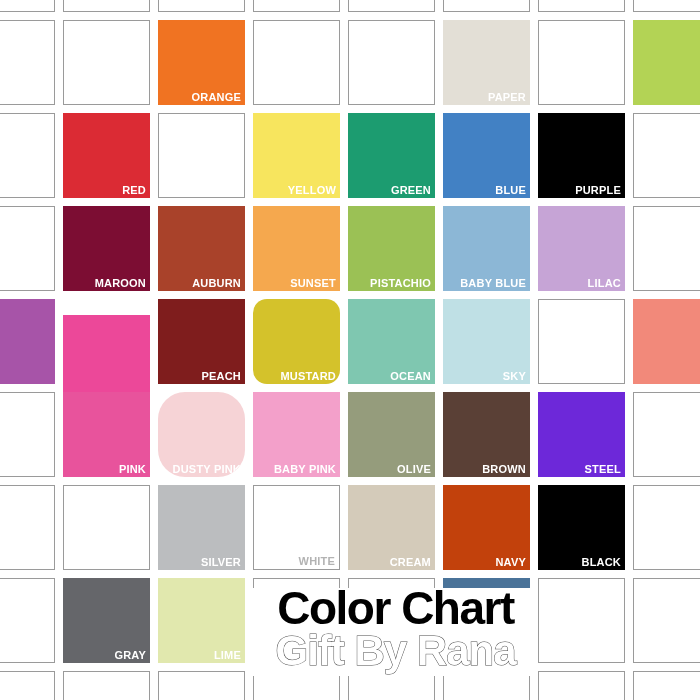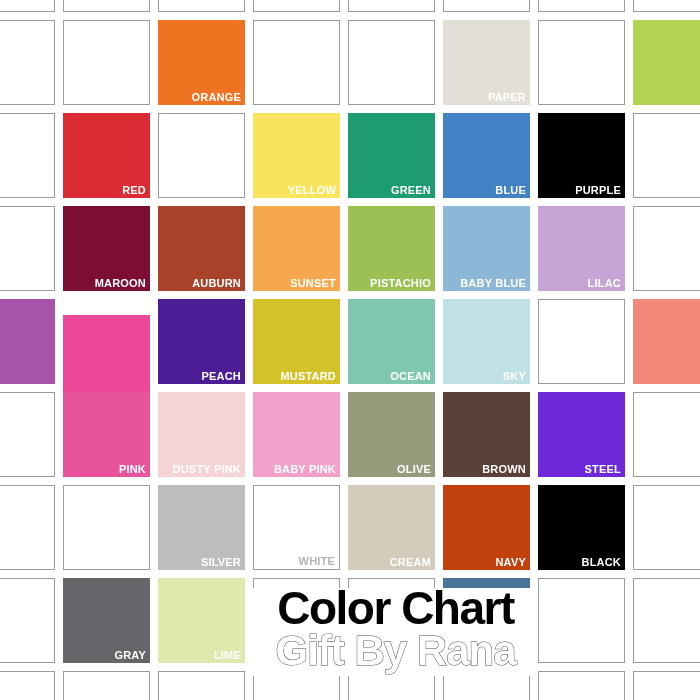--- a/index.html
+++ b/index.html
@@ -149,39 +149,39 @@
         <span class="swatch-label">BABY BLUE</span>
       </div>
       <div class="swatch filled" style="left: 538px; top: 206px; width: 87px; height: 85px; background: rgb(198, 164, 214);">
         <span class="swatch-label">LILAC</span>
       </div>
       <div class="swatch empty" style="left: 633px; top: 206px; width: 87px; height: 85px;"></div>
       <div class="swatch filled" style="left: -32px; top: 299px; width: 87px; height: 85px; background: rgb(167, 84, 168);"></div>
       <div class="swatch filled" style="left: 63px; top: 299px; width: 87px; height: 103px; background: #ec4899; margin-top: 16px;">
         <span class="swatch-label">HOT PINK</span>
       </div>
-      <div class="swatch filled" style="left: 158px; top: 299px; width: 87px; height: 85px; background: #4c1d95;">
+      <div class="swatch filled" style="left: 158px; top: 299px; width: 87px; height: 85px; background: #7f1d1d;">
         <span class="swatch-label">PEACH</span>
       </div>
-      <div class="swatch filled" style="left: 253px; top: 299px; width: 87px; height: 85px; background: rgb(212, 194, 43);">
+      <div class="swatch filled" style="left: 253px; top: 299px; width: 87px; height: 85px; background: rgb(212, 194, 43); border-radius: 14px;">
         <span class="swatch-label">MUSTARD</span>
       </div>
       <div class="swatch filled" style="left: 348px; top: 299px; width: 87px; height: 85px; background: rgb(127, 199, 176); padding-left: 33px;">
         <span class="swatch-label">OCEAN</span>
       </div>
       <div class="swatch filled" style="left: 443px; top: 299px; width: 87px; height: 85px; background: rgb(191, 224, 229);">
         <span class="swatch-label">SKY</span>
       </div>
       <div class="swatch empty" style="left: 538px; top: 299px; width: 87px; height: 85px;"></div>
       <div class="swatch filled" style="left: 633px; top: 299px; width: 87px; height: 85px; background: rgb(242, 137, 122);"></div>
       <div class="swatch empty" style="left: -32px; top: 392px; width: 87px; height: 85px;"></div>
       <div class="swatch filled" style="left: 63px; top: 392px; width: 87px; height: 85px; background: rgb(232, 83, 156);">
         <span class="swatch-label">PINK</span>
       </div>
-      <div class="swatch filled" style="left: 158px; top: 392px; width: 87px; height: 85px; background: rgb(246, 211, 214);">
+      <div class="swatch filled" style="left: 158px; top: 392px; width: 87px; height: 85px; background: rgb(246, 211, 214); border-radius: 27px;">
         <span class="swatch-label">DUSTY PINK</span>
       </div>
       <div class="swatch filled" style="left: 253px; top: 392px; width: 87px; height: 85px; background: rgb(243, 160, 202);">
         <span class="swatch-label">BABY PINK</span>
       </div>
       <div class="swatch filled" style="left: 348px; top: 392px; width: 87px; height: 85px; background: rgb(149, 156, 124);">
         <span class="swatch-label">OLIVE</span>
       </div>
       <div class="swatch filled" style="left: 443px; top: 392px; width: 87px; height: 85px; background: rgb(90, 64, 54);">
         <span class="swatch-label">BROWN</span>

